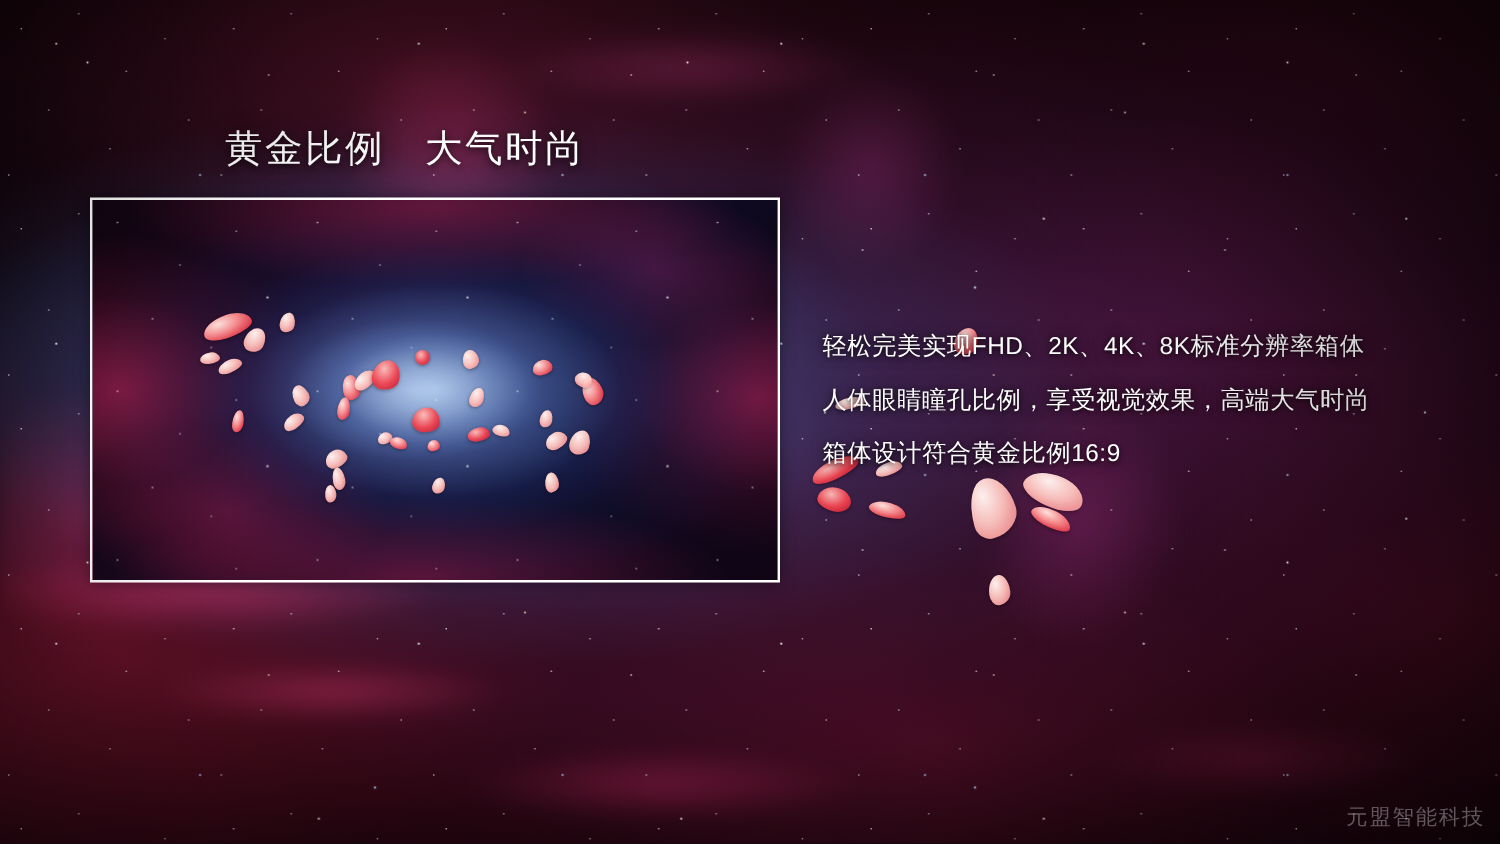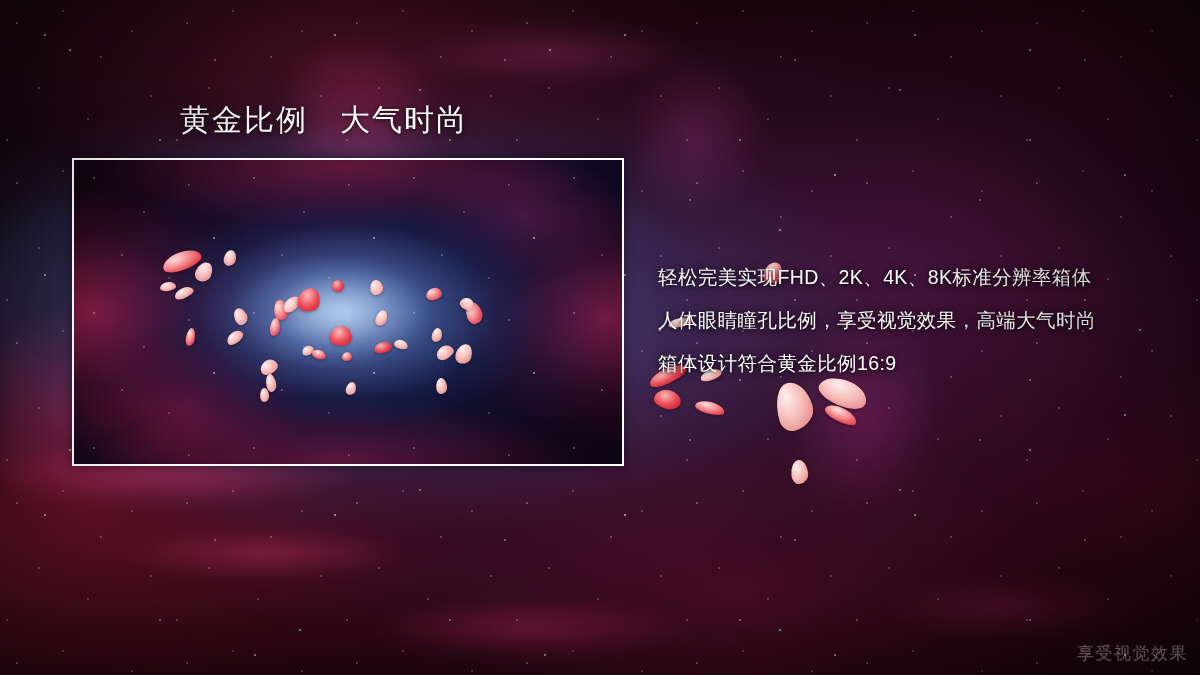--- a/index.html
+++ b/index.html
@@ -261,15 +261,15 @@
   <div class="slide-title">黄金比例　大气时尚</div>
 
   <div class="body-block">
     <div class="body-line">轻松完美实现FHD、2K、4K、8K标准分辨率箱体</div>
     <div class="body-line">人体眼睛瞳孔比例，享受视觉效果，高端大气时尚</div>
     <div class="body-line">箱体设计符合黄金比例16:9</div>
   </div>
 
   <div class="vignette"></div>
 
-  <div class="watermark">享受视觉效果</div>
+  <div class="watermark">元盟智能科技</div>
 
 </div>
 
 </body></html>

